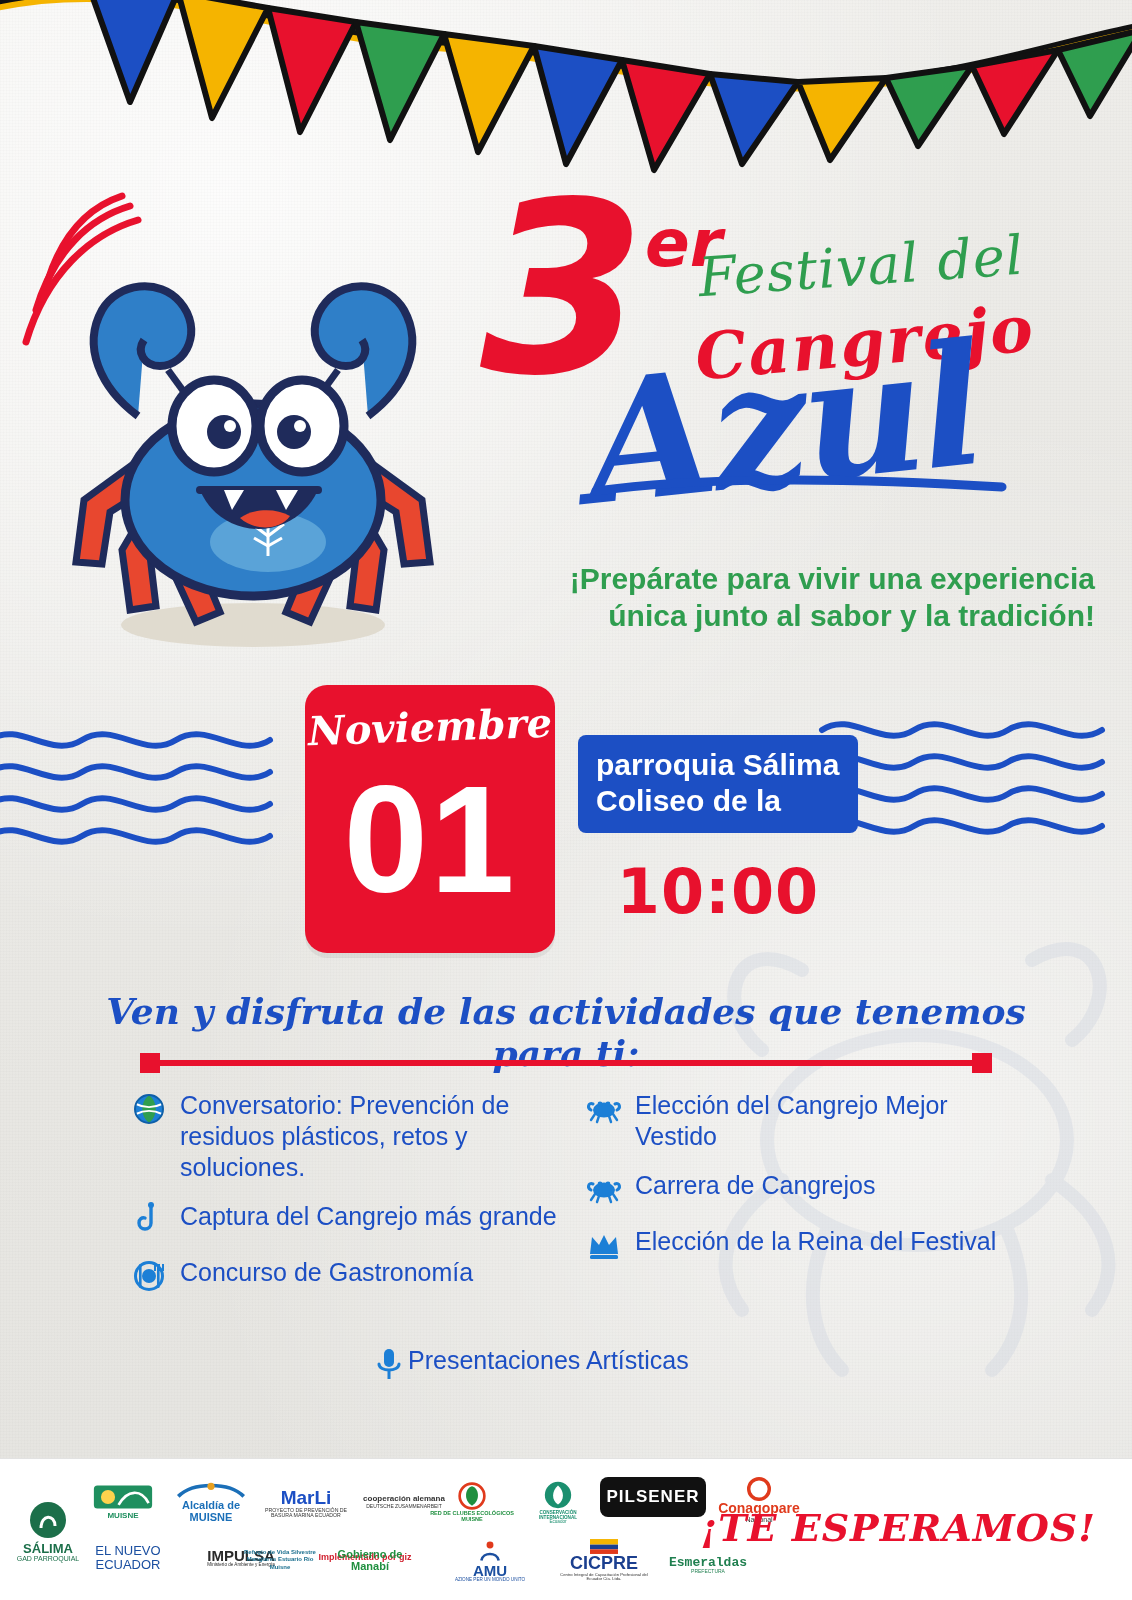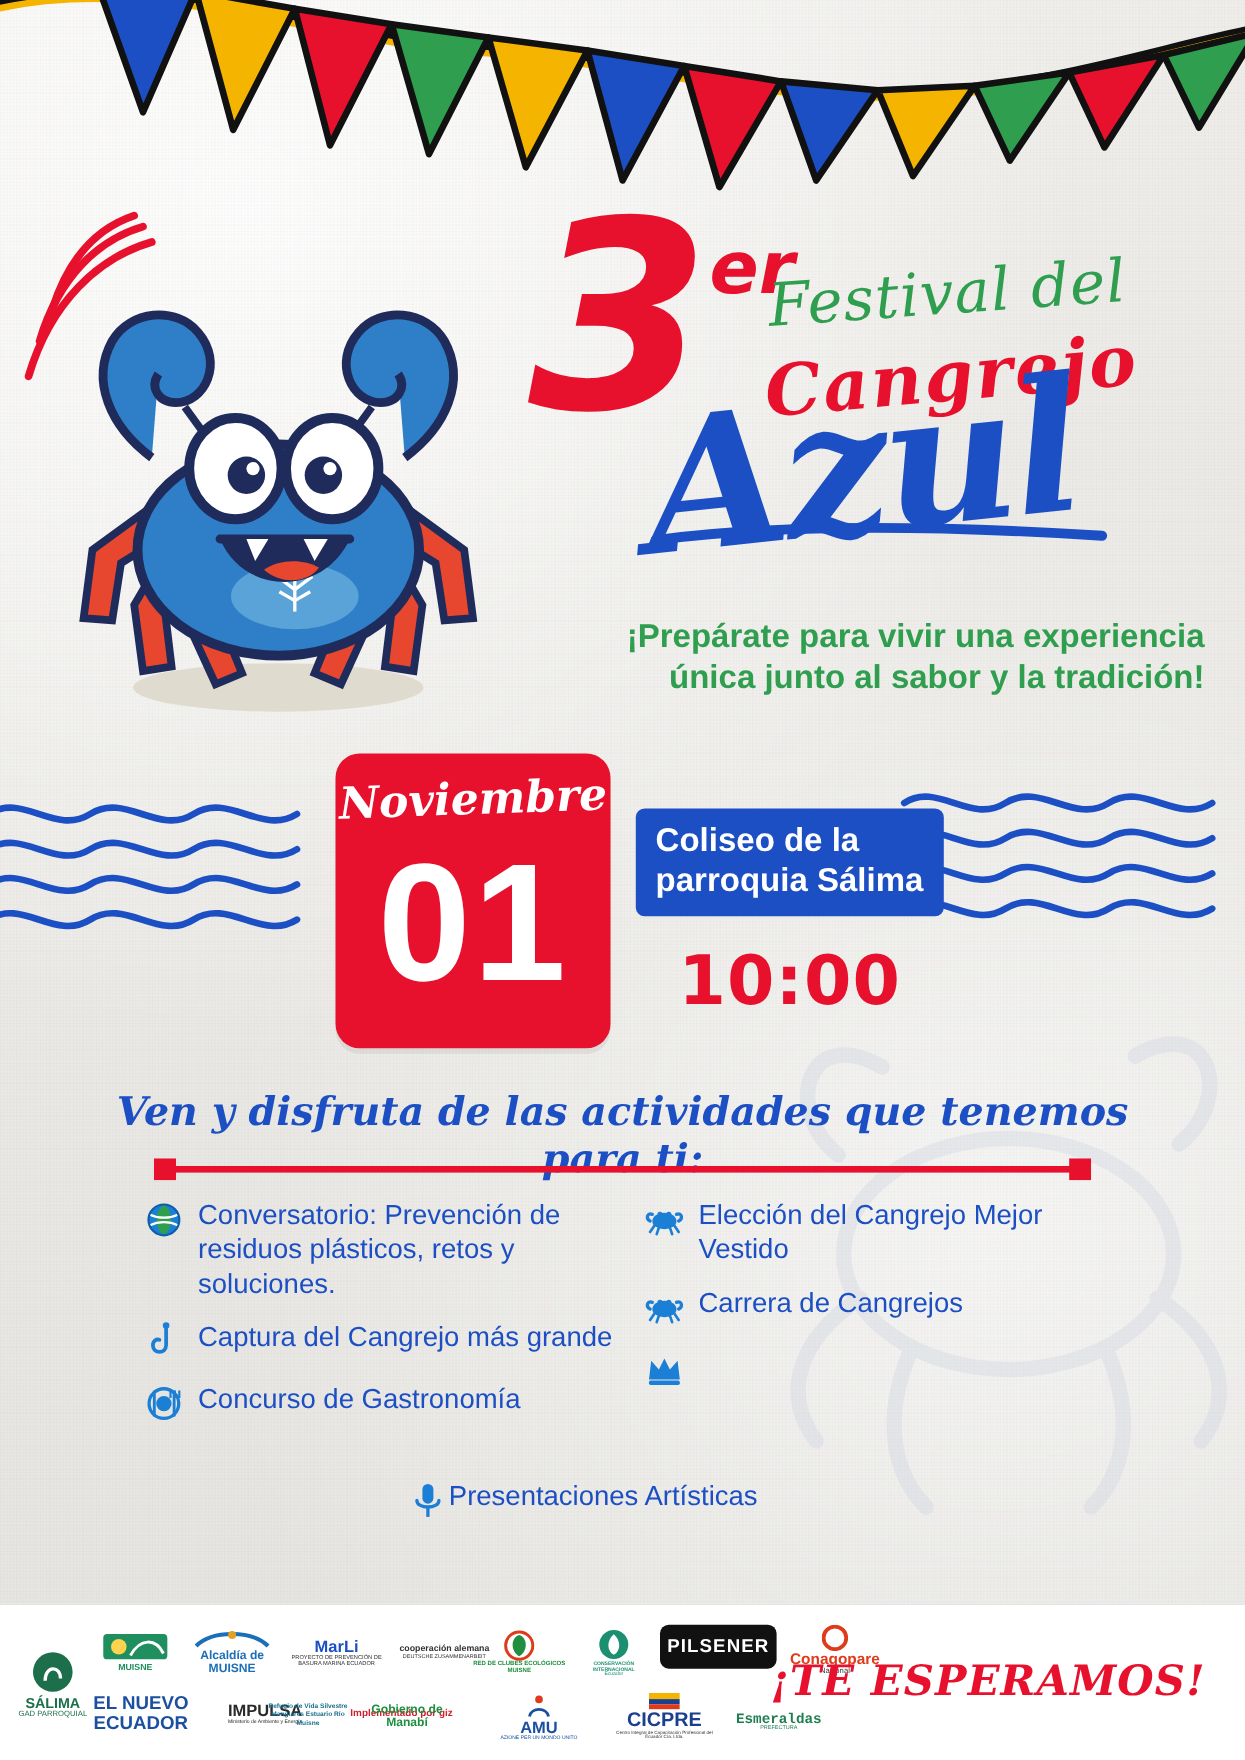--- a/index.html
+++ b/index.html
@@ -318,22 +318,22 @@
       <path d="M10 116 C40 96 70 136 102 116 C134 96 164 136 196 116 C228 96 258 136 290 116"></path>
     </g>
   </svg>
 
   <div class="date-card">
     <div class="date-month">Noviembre</div>
     <div class="date-day">01</div>
   </div>
 
   <div class="place-badge">
+    <span>parroquia Sálima</span>
     <span>Coliseo de la</span>
-    <span>parroquia Sálima</span>
   </div>
 
   <div class="time">10:00</div>
 
   <div class="activities-heading">Ven y disfruta de las actividades que tenemos para ti:</div>
 
   <svg class="divider" viewBox="0 0 852 20">
     <rect x="8" y="7" width="836" height="6" fill="#e8112d"></rect>
     <rect x="0" y="0" width="20" height="20" fill="#e8112d"></rect>
     <rect x="832" y="0" width="20" height="20" fill="#e8112d"></rect>
@@ -409,20 +409,21 @@
           </g>
         </svg>
         <div class="act-text">Carrera de Cangrejos</div>
       </div>
 
       <div class="act-item">
         <svg class="act-icon" viewBox="0 0 38 38">
           <path d="M5 28 L7 11 L14 19 L19 9 L24 19 L31 11 L33 28 Z" fill="#1c7fd6"></path>
           <rect x="5" y="29" width="28" height="4" rx="1.5" fill="#1c7fd6"></rect>
         </svg>
+        <div class="act-text">Elección de la Reina del Festival</div>
       </div>
 
     </div>
 
     <div class="act-full">
       <svg class="act-icon" viewBox="0 0 38 38">
         <rect x="14" y="4" width="10" height="18" rx="5" fill="#1c7fd6"></rect>
         <path d="M9 19 C9 27 29 27 29 19" fill="none" stroke="#1c7fd6" stroke-width="3" stroke-linecap="round"></path>
         <rect x="17.5" y="26" width="3" height="8" fill="#1c7fd6"></rect>
       </svg>
@@ -454,21 +455,21 @@
 
       <div class="sp" style="left:156px; top:10px; width:90px; height:54px; flex-direction:column; font-size:12px; font-weight:700; color:#1b6fb8;">
         <svg viewBox="0 0 80 22" width="78" height="20">
           <path d="M4 18 C20 2 60 2 76 18" fill="none" stroke="#1b6fb8" stroke-width="4"></path>
           <circle cx="40" cy="7" r="4" fill="#e8a020"></circle>
         </svg>
         <div style="font-size:11px;">Alcaldía de MUISNE</div>
       </div>
 
       <div class="sp" style="left:250px; top:10px; width:92px; height:56px; flex-direction:column; color:#1c4fc4;">
-        <div style="font-size:15px;font-weight:700;">MarLi</div>
+        <div style="font-size:19px;font-weight:700;">MarLi</div>
         <div style="font-size:5.2px;font-weight:400;color:#333;">PROYECTO DE PREVENCIÓN DE BASURA MARINA ECUADOR</div>
       </div>
 
       <div class="sp" style="left:348px; top:14px; width:92px; height:46px; flex-direction:column; color:#333;">
         <div style="font-size:8px;font-weight:700;">cooperación alemana</div>
         <div style="font-size:5px;">DEUTSCHE ZUSAMMENARBEIT</div>
       </div>
 
       <div class="sp" style="left:300px; top:66px; width:110px; height:54px; flex-direction:column; color:#d01f2d;">
         <div style="font-size:9px;font-weight:700;">Implementado por giz</div>
@@ -497,21 +498,21 @@
 
       <div class="sp" style="left:700px; top:6px; width:98px; height:58px; flex-direction:column; color:#e03a1c;">
         <svg viewBox="0 0 28 28" width="24" height="24">
           <circle cx="14" cy="14" r="12" fill="none" stroke="#e03a1c" stroke-width="4"></circle>
         </svg>
         <div style="font-size:14px;font-weight:700;">Conagopare</div>
         <div style="font-size:7px;color:#333;">Nacional</div>
       </div>
 
       <div class="sp" style="left:60px; top:70px; width:116px; height:46px; flex-direction:column; color:#1b4fa0;">
-        <div style="font-size:17px;font-weight:700;text-align:center;">EL NUEVO ECUADOR</div>
+        <div style="font-size:13px;font-weight:400;text-align:center;">EL NUEVO ECUADOR</div>
       </div>
 
       <div class="sp" style="left:176px; top:72px; width:110px; height:42px; flex-direction:column; color:#2a2a2a;">
         <div style="font-size:15px;font-weight:700;">IMPULSA</div>
         <div style="font-size:4.6px;">Ministerio de Ambiente y Energía</div>
       </div>
 
       <div class="sp" style="left:228px; top:66px; width:84px; height:58px; flex-direction:column; color:#1b6f8f;">
         <div style="font-size:6px;font-weight:700;line-height:1.2;">Refugio de Vida Silvestre Manglares Estuario Río Muisne</div>
       </div>

